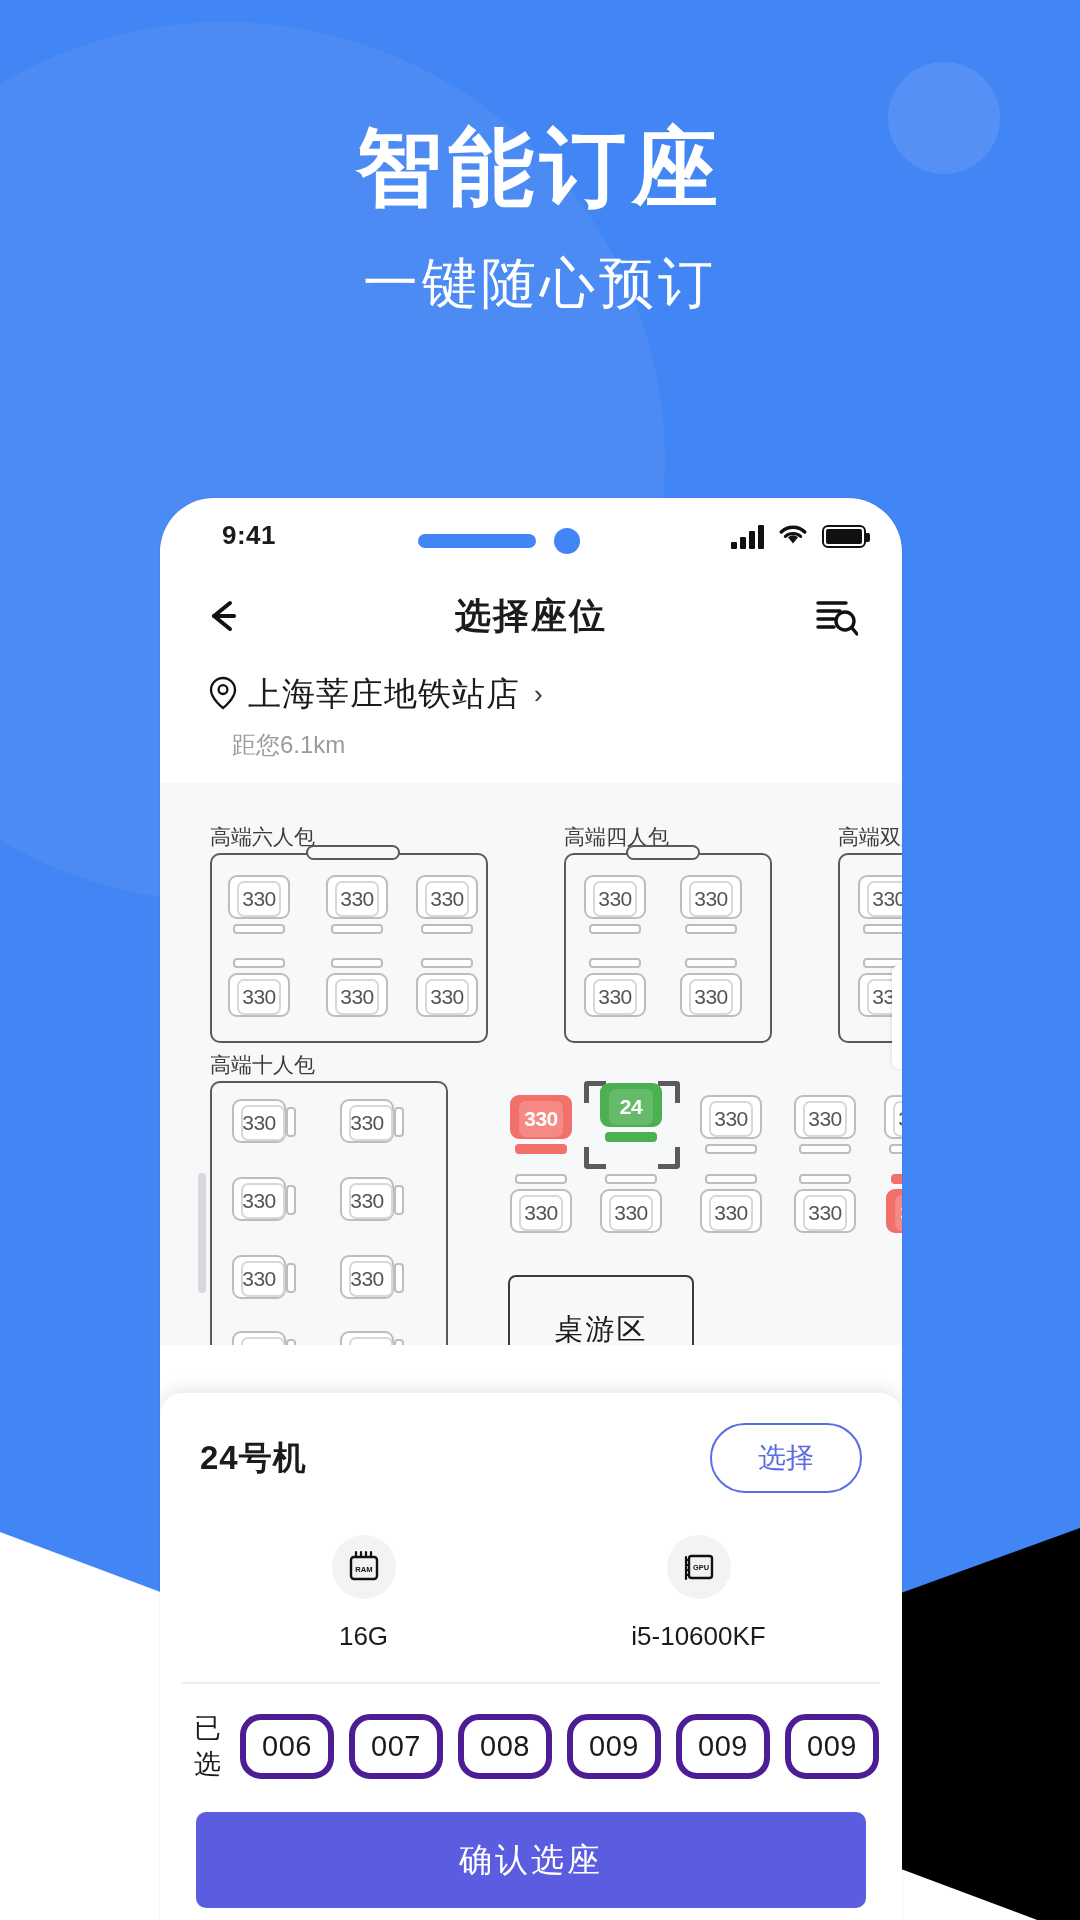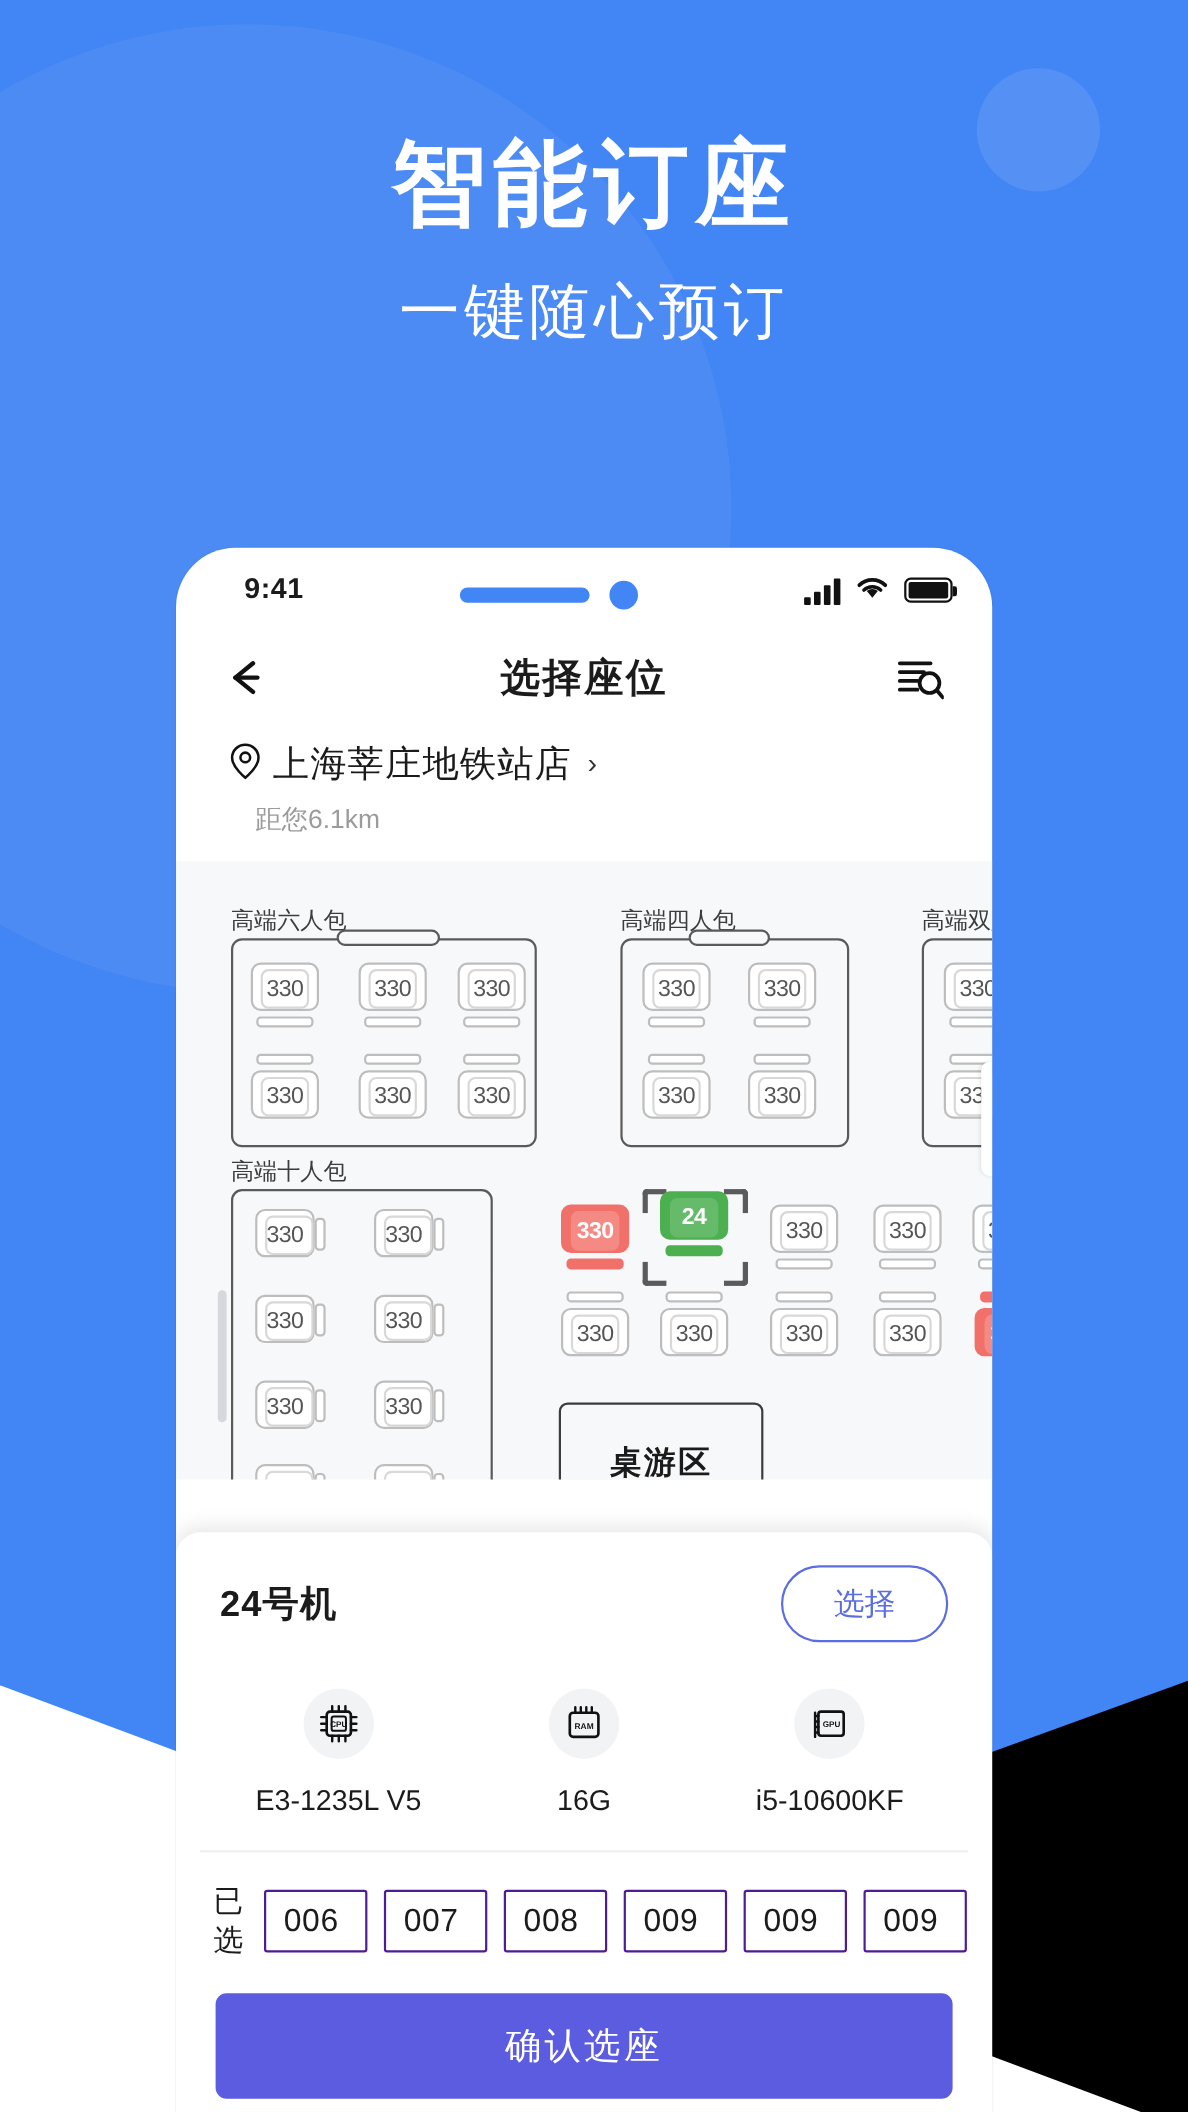--- a/index.html
+++ b/index.html
@@ -188,21 +188,21 @@
     position: absolute; width: 22px; height: 22px; border: 5px solid #5b5b5b;
   }
   .sel-frame i.tl { left:0; top:0; border-right:0; border-bottom:0; border-radius: 4px 0 0 0;}
   .sel-frame i.tr { right:0; top:0; border-left:0; border-bottom:0; border-radius: 0 4px 0 0;}
   .sel-frame i.bl { left:0; bottom:0; border-right:0; border-top:0; border-radius: 0 0 0 4px;}
   .sel-frame i.br { right:0; bottom:0; border-left:0; border-top:0; border-radius: 0 0 4px 0;}
   .board-room {
     position: absolute; border: 2px solid #3c3c3c; border-radius: 8px;
     background: #f7f8fa; display: flex; align-items: center; justify-content: center;
   }
-  .board-room span { font-size: 29px; font-weight: bold; color: #1b1b1b; letter-spacing: 2px;}
+  .board-room span { font-size: 29px; font-weight: normal; color: #1b1b1b; letter-spacing: 2px;}
   .map-scrollbar {
     position: absolute; left: 38px; bottom: 52px; width: 8px; height: 120px;
     background: #d6d8dd; border-radius: 4px;
   }
   .map-scroll-right {
     position: absolute; right: -6px; top: 182px; width: 16px; height: 104px;
     background: #ffffff; border-radius: 8px; box-shadow: -1px 0 4px rgba(0,0,0,0.10);
   }
   
   .sheet {
@@ -235,23 +235,23 @@
   .price-val { font-size: 46px; font-weight: bold; color: #111; margin-bottom: 14px; line-height: 1;}
   .price-val .y { font-size: 34px; font-weight: bold;}
   .price-lbl { font-size: 26px; color: #1b1b1b;}
   .divider { height: 2px; background: #eeeeee; margin: 0 22px;}
   .chosen {
     display: flex; align-items: center; gap: 15px;
     padding: 26px 34px 18px 34px;
   }
   .chosen-lbl { font-size: 27px; color: #1b1b1b; margin-right: 4px;}
   .chip {
-    border: 2px solid #4c1d95; border-radius: 3px; background: #fff;
+    border: 6px solid #4c1d95; border-radius: 21px; background: #fff;
     font-size: 29px; color: #1b1b1b; padding: 10px 16px; min-width: 94px;
-    text-align: left; letter-spacing: 0.5px;
+    text-align: right; letter-spacing: 0.5px;
   }
   .confirm {
     margin: 12px 36px 0 36px; height: 96px;
     background: #5b5ce0; border-radius: 10px;
     display: flex; align-items: center; justify-content: center;
     color: #fff; font-size: 33px; letter-spacing: 3px; cursor: pointer;
     border: none; font-family: inherit; width: calc(100% - 72px);
   }
   .sheet-pad { height: 30px; }
 </style>
@@ -559,31 +559,20 @@
       <div class="map-scroll-right"></div>
     </div>
 
     <div class="sheet">
       <div class="sheet-top">
         <div class="sheet-title">24号机</div>
         <button class="btn-select">选择</button>
       </div>
 
       <div class="specs">
-        <div class="spec">
-          <div class="spec-ico">
-            <svg width="42" height="42" viewBox="0 0 42 42">
-              <rect x="10" y="10" width="22" height="22" rx="3" stroke="#111" stroke-width="2.4" fill="none"></rect>
-              <rect x="14.5" y="14.5" width="13" height="13" rx="2" stroke="#111" stroke-width="1.8" fill="none"></rect>
-              <path d="M15 10 V5 M21 10 V5 M27 10 V5 M15 32 V37 M21 32 V37 M27 32 V37 M10 15 H5 M10 21 H5 M10 27 H5 M32 15 H37 M32 21 H37 M32 27 H37" stroke="#111" stroke-width="2.2" stroke-linecap="round"></path>
-              <text x="21" y="24.2" font-size="7.4" text-anchor="middle" fill="#111" font-family="Liberation Sans, sans-serif" font-weight="bold">CPU</text>
-            </svg>
-          </div>
-          <div class="spec-txt">E3-1235L V5</div>
-        </div>
 
         <div class="spec">
           <div class="spec-ico">
             <svg width="42" height="42" viewBox="0 0 42 42">
               <rect x="8" y="11" width="26" height="22" rx="3" stroke="#111" stroke-width="2.4" fill="none"></rect>
               <path d="M13 11 V6 M18 11 V6 M23 11 V6 M28 11 V6" stroke="#111" stroke-width="2.2" stroke-linecap="round"></path>
               <text x="21" y="25.6" font-size="7.6" text-anchor="middle" fill="#111" font-family="Liberation Sans, sans-serif" font-weight="bold">RAM</text>
             </svg>
           </div>
           <div class="spec-txt">16G</div>

